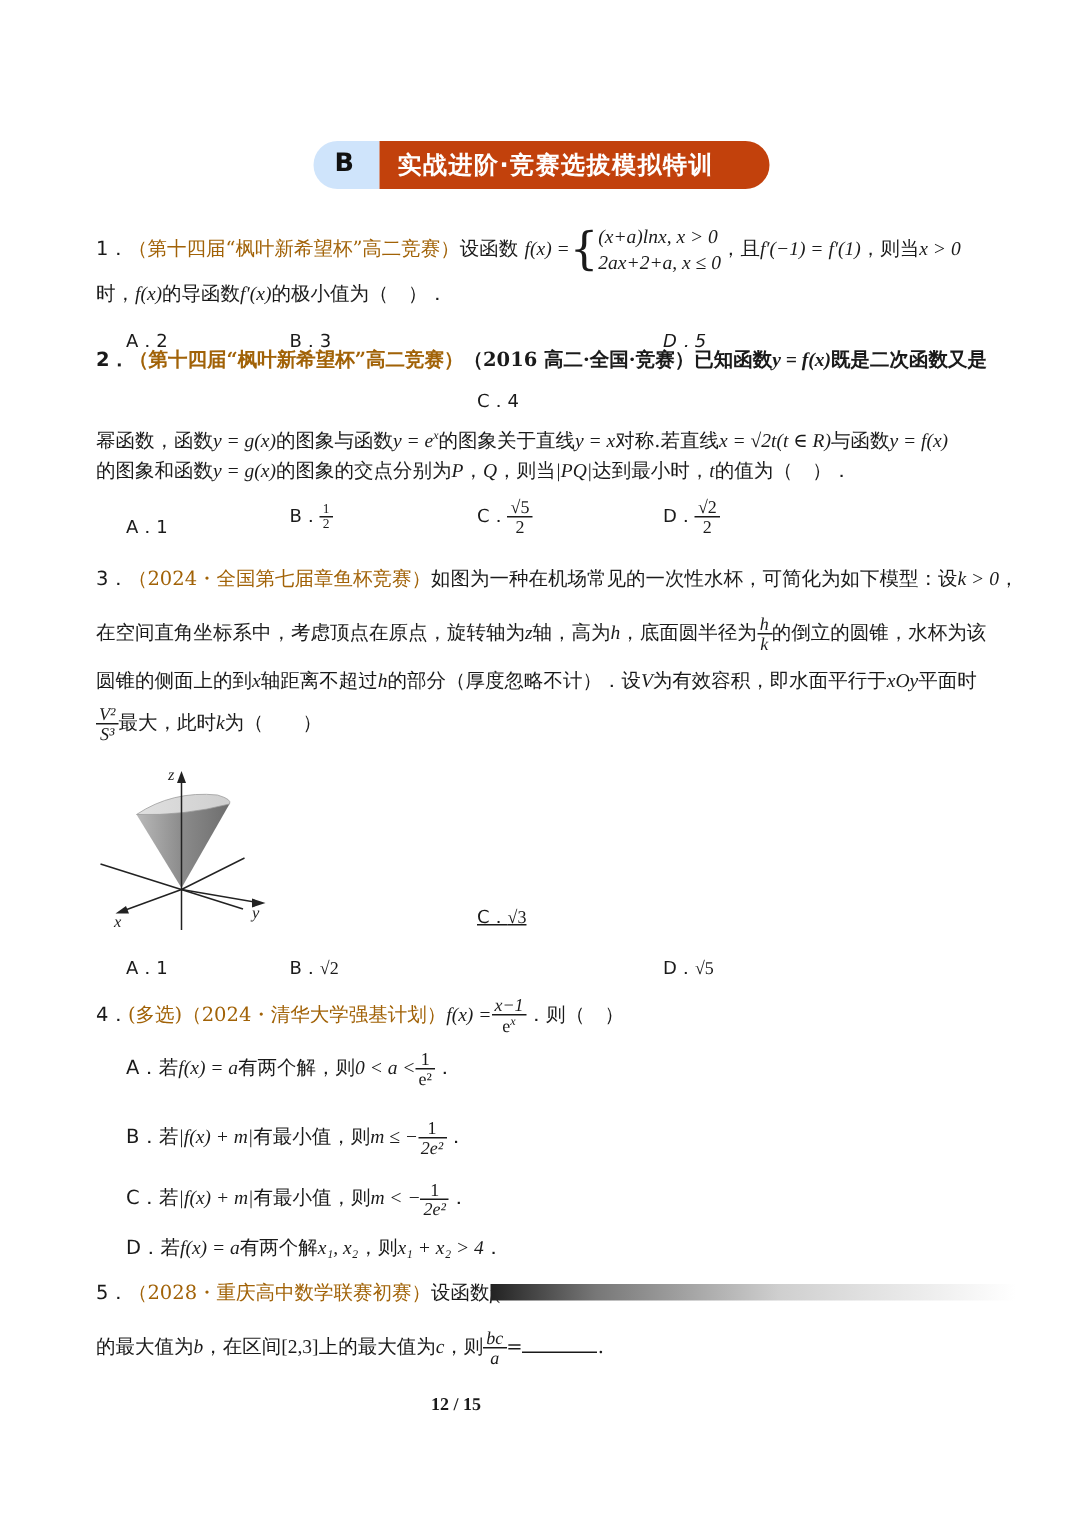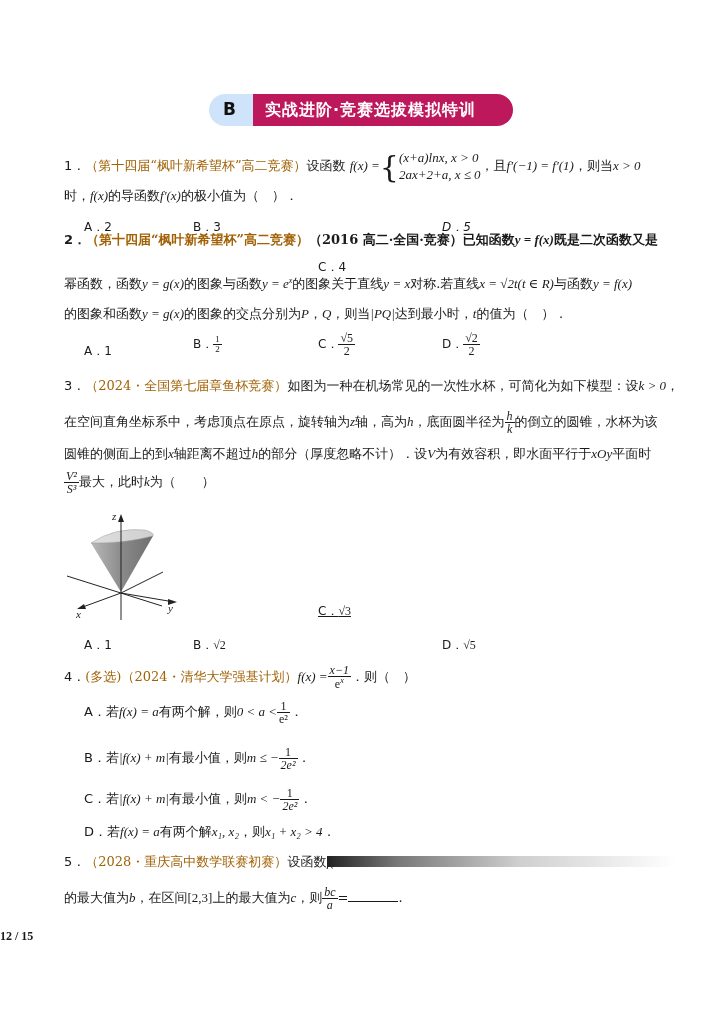--- a/index.html
+++ b/index.html
@@ -11,36 +11,36 @@
   .m { font-family: "Liberation Serif", "DejaVu Serif", serif; font-style: italic; }
   .mr { font-family: "Liberation Serif", "DejaVu Serif", serif; font-style: normal; }
   .sans { font-family: "DejaVu Sans", "Liberation Sans", sans-serif; }
 
   
   .banner { position: absolute; left: 209px; top: 94px; width: 304px; height: 32px; }
   .banner .left { position: absolute; left: 0; top: 0; width: 44px; height: 32px; background: #cfe4fb;
                   border-radius: 16px 0 0 16px; }
   .banner .left span { position: absolute; left: 14px; top: 5px; font-family: "DejaVu Sans", sans-serif;
                        font-weight: bold; font-size: 17px; color: #111; }
-  .banner .right { position: absolute; left: 44px; top: 0; width: 260px; height: 32px; background: #be185d;
+  .banner .right { position: absolute; left: 44px; top: 0; width: 260px; height: 32px; background: #c2410c;
                    border-radius: 0 16px 16px 0; }
   .banner .right span { position: absolute; left: 12px; top: 6px; font-family: "DejaVu Sans", sans-serif;
                         font-weight: bold; font-size: 16px; color: #ffffff; letter-spacing: 1px; }
 
   .frac { display: inline-block; vertical-align: middle; text-align: center; line-height: 1; font-size: 12px; }
   .frac .n { display: block; padding: 0 2px; border-bottom: 1px solid #1a1a1a; }
   .frac .d { display: block; padding: 0 2px; }
   .sup { font-size: 8px; vertical-align: super; }
   .brace { font-size: 30px; font-weight: 200; vertical-align: middle; line-height: 1; }
   .piece { display: inline-block; vertical-align: middle; line-height: 1.3; font-size: 13px; }
   .opt { position: absolute; font-family: "DejaVu Sans", "Liberation Sans", sans-serif; font-size: 12px; white-space: nowrap; }
   .fade { position: absolute; left: 327px; top: 856px; width: 350px; height: 11px;
           background: linear-gradient(to right, #222 0%, #777 20%, #cfcfcf 55%, #ffffff 100%); }
   .blank { display: inline-block; width: 50px; border-bottom: 1px solid #1a1a1a; height: 12px; vertical-align: baseline; }
-  .footer { position: absolute; left: 0; width: 608px; top: 929px; 
+  .footer { position: absolute; left: 0; width: 608px; top: 929px; text-align: center;
             font-family: "Liberation Serif", "DejaVu Serif", serif; font-weight: bold; font-size: 12px; }
 </style>
 </head>
 <body>
 
 <div class="banner">
   <div class="left">
       <span>B</span>
     </div>
   <div class="right">
@@ -56,21 +56,21 @@
   <span>时，</span><span class="m">f(x)</span><span>的导函数</span><span class="m">f′(x)</span><span>的极小值为（　）．</span>
 </div>
 <div class="opt" style="left:84px; top:219px;">A．2</div>
 <div class="opt" style="left:193px; top:219px;">B．3</div>
 <div class="opt" style="left:318px; top:219px;margin-top:40px;">C．4</div>
 <div class="opt" style="left:442px; top:219px;font-style:italic;">D．5</div>
 
 <div class="abs" style="left:64px; top:231px;font-weight:bold;">
   <span class="num">2．</span><span class="red">（第十四届“枫叶新希望杯”高二竞赛）</span><span>（2016 高二·全国·竞赛）已知函数</span><span class="m">y = f(x)</span><span>既是二次函数又是</span>
 </div>
-<div class="abs" style="left:64px; top:275px;">
+<div class="abs" style="left:64px; top:285px;">
   <span>幂函数，函数</span><span class="m">y = g(x)</span><span>的图象与函数</span><span class="m">y = e</span><span class="m sup">x</span><span>的图象关于直线</span><span class="m">y = x</span><span>对称.若直线</span><span class="m">x = √2t(t ∈ R)</span><span>与函数</span><span class="m">y = f(x)</span>
 </div>
 <div class="abs" style="left:64px; top:305px;">
   <span>的图象和函数</span><span class="m">y = g(x)</span><span>的图象的交点分别为</span><span class="m">P</span><span>，</span><span class="m">Q</span><span>，则当</span><span class="m">|PQ|</span><span>达到最小时，</span><span class="m">t</span><span>的值为（　）．</span>
 </div>
 <div class="opt" style="left:84px; top:343px;"><span>A．</span><span>1</span></div>
 <div class="opt" style="left:193px; top:335px;"><span>B．</span><span class="frac mr" style="font-size:9px"><span class="n">1</span><span class="d">2</span></span></div>
 <div class="opt" style="left:318px; top:332px;"><span>C．</span><span class="frac mr"><span class="n">√5</span><span class="d">2</span></span></div>
 <div class="opt" style="left:442px; top:332px;"><span>D．</span><span class="frac mr"><span class="n">√2</span><span class="d">2</span></span></div>
 

